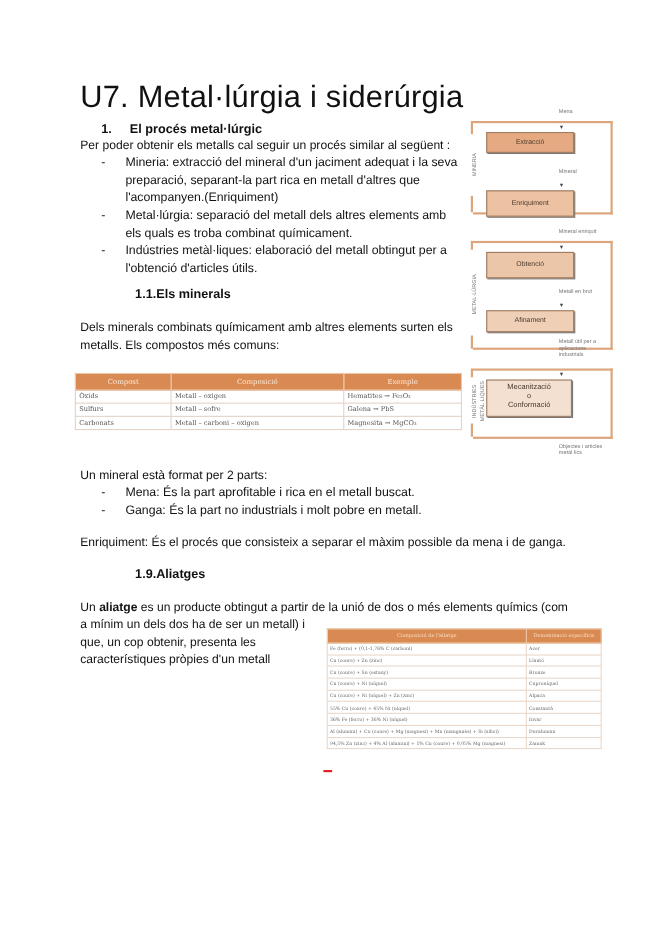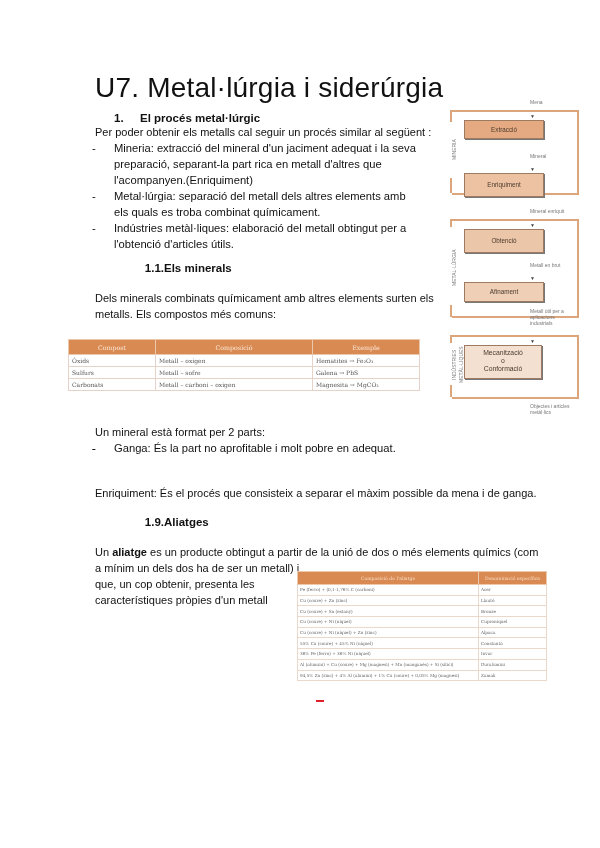--- a/index.html
+++ b/index.html
@@ -1,18 +1,18 @@
 <!DOCTYPE html>
 <html><head>
   <meta charset="utf-8">
   <style>
     html, body { margin: 0; padding: 0; background: #ffffff; }
     body { width: 600px; height: 848px; position: relative; overflow: hidden;
            font-family: "Liberation Sans", sans-serif; color: #111; }
-    .abs { position: absolute; margin-left: 22px; }
+    .abs { position: absolute; }
     .title { left: 73px; top: 72px; font-size: 28px; font-weight: normal; letter-spacing: 0.2px; }
     .h1 { left: 92px; top: 112px; font-size: 11.5px; font-weight: bold; }
     .h1 .num { display: inline-block; width: 26px; }
     .para { font-size: 11px; line-height: 16px; }
     .intro { left: 73px; top: 124px; width: 360px; }
     .bullets { left: 92px; top: 140px; width: 330px; margin: 0; padding: 0; list-style: none; }
     .bullets li { position: relative; padding-left: 22px; font-size: 11.2px; line-height: 16px; margin-bottom: 0; }
     .bullets li .dash { position: absolute; left: 0; top: 0; }
     .h2 { left: 106px; font-size: 11.5px; font-weight: bold; }
     .h2 .num { display: inline-block; width: 36px; text-align: right; }
@@ -85,22 +85,22 @@
     <tr>
       <td class="c1">Carbonats</td>
       <td class="c2">Metall – carboni – oxigen</td>
       <td>Magnesita → MgCO₃</td>
     </tr>
   </tbody>
 </table>
 
 <div class="abs para" style="left:73px; top:424px;">Un mineral està format per 2 parts:</div>
 <ul class="abs bullets" style="top:440px; width:400px;">
-  <li><span class="dash">-</span></li>
-  <li><span class="dash">-</span><span>Ganga: És la part no aprofitable i molt pobre en adequat.</span></li>
+  <li><span class="dash">-</span><span>Mena: És la part aprofitable i rica en el metall buscat.</span></li>
+  <li><span class="dash">-</span><span>Ganga: És la part no industrials i molt pobre en metall.</span></li>
 </ul>
 <div class="abs para" style="left:73px; top:485px; width:480px;">Enriquiment: És el procés que consisteix a separar el màxim possible da mena i de ganga.</div>
 
 <div class="abs h2" style="top:516px;">
   <span class="num">1.9.</span><span>Aliatges</span>
 </div>
 <div class="abs para" style="left:73px; top:544px; width:480px; white-space:nowrap;"><span>Un </span><b>aliatge</b><span> es un producte obtingut a partir de la unió de dos o més elements químics (com</span></div>
 <div class="abs para" style="left:73px; top:560px;text-align:right;">a mínim un dels dos ha de ser un metall) i</div>
 <div class="abs para" style="left:73px; top:576px;">que, un cop obtenir, presenta les</div>
 <div class="abs para" style="left:73px; top:592px;">característiques pròpies d'un metall</div>

